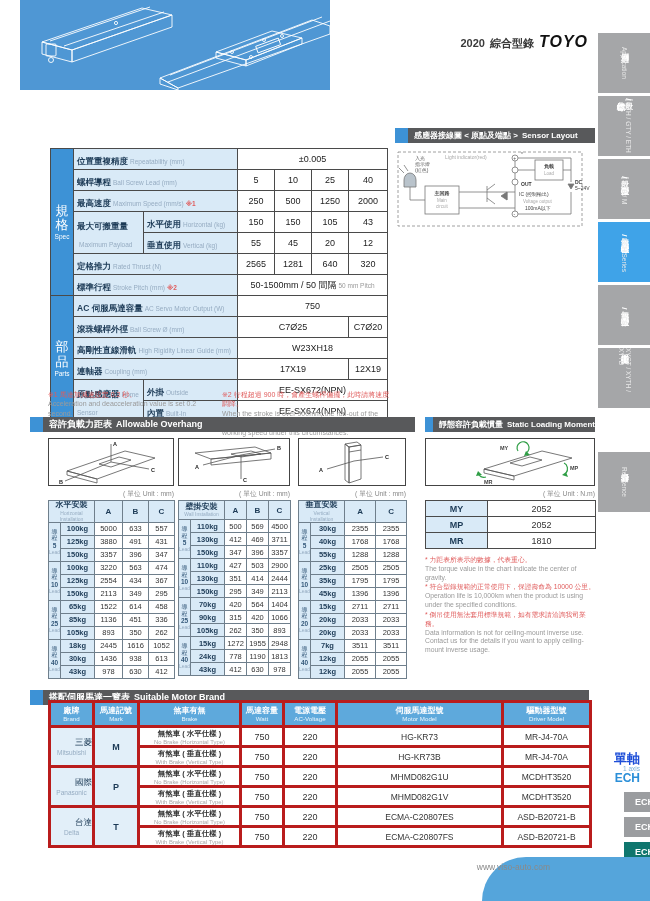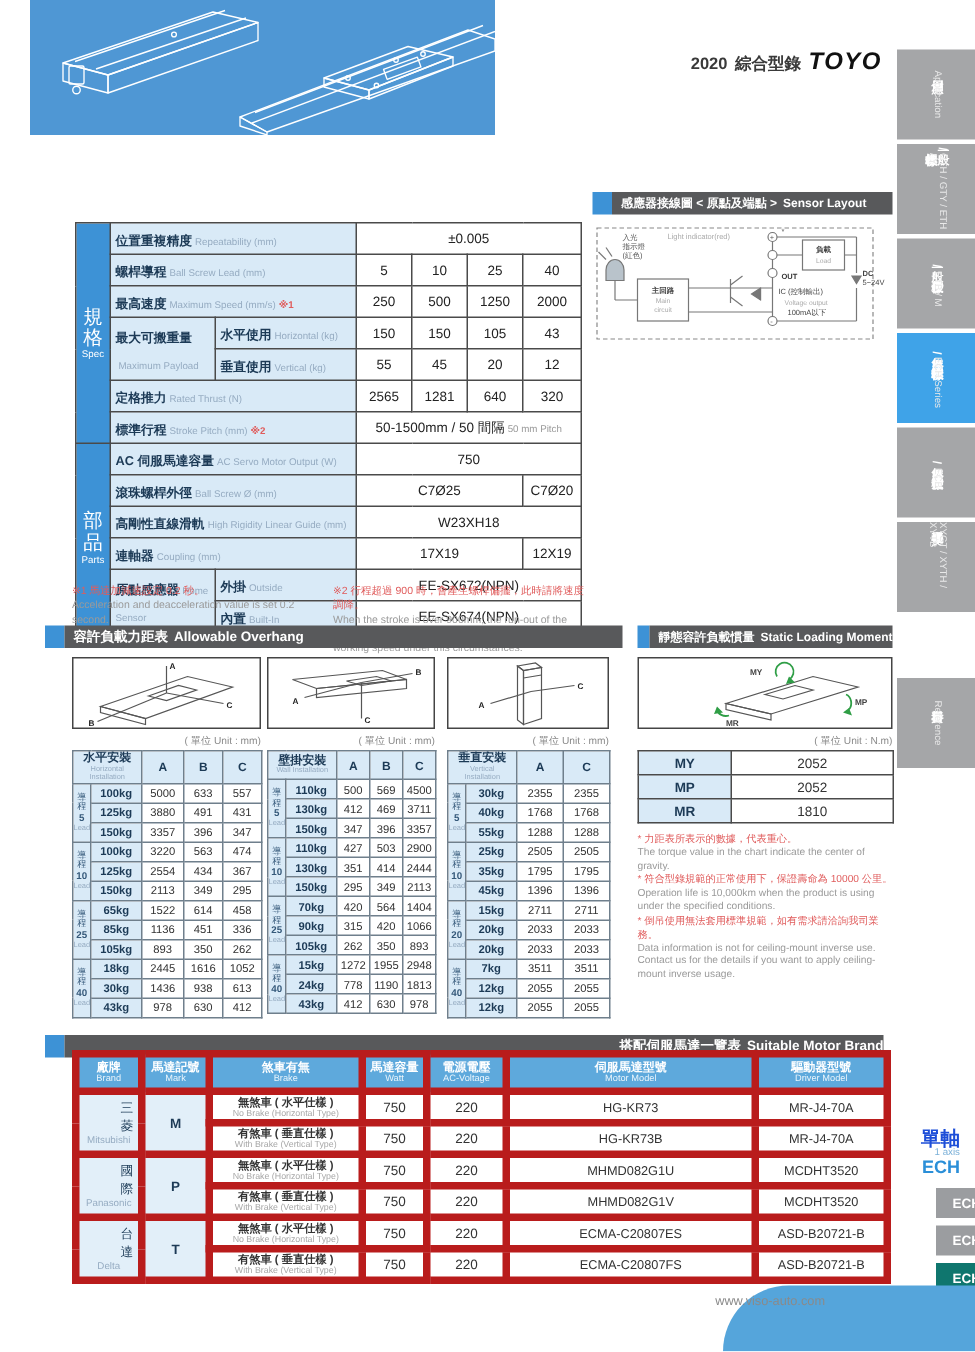--- a/index.html
+++ b/index.html
@@ -60,21 +60,21 @@
   .st-tbl { position:absolute; left:425px; top:500px; }
   .st-tbl td { border:1px solid #4a4a4a; height:16px; }
   .st-lbl { background:#d9eaf7; width:62px; text-align:center; font-size:9px; font-weight:bold; color:#1c3a56; }
   .st-val { background:#fff; width:108px; text-align:center; font-size:9px; color:#333; }
   .st-notes { position:absolute; left:425px; top:556px; width:172px; font-size:6.8px; line-height:1.3; }
   .st-notes .r { color:#e05c5c; }
   .st-notes .g { color:#9a9a9a; margin-bottom:1px; }
 
   
   .mt-tbl { position:absolute; left:48px; top:700px; table-layout:fixed; }
-  .mt-tbl th, .mt-tbl td { border:5px solid #b91c1c; }
+  .mt-tbl th, .mt-tbl td { border:3px solid #b91c1c; }
   .mt-tbl th { background:#5ea9dc; color:#fff; height:25px; }
   .mt-tbl th .zh { font-size:8px; font-weight:bold; display:block; line-height:1.2; }
   .mt-tbl th .en { font-size:6.5px; font-weight:normal; color:#eaf5fc; display:block; transform:scale(.95); }
   .mt-brand { background:#e2eff9; text-align:center; }
   .mt-brand .zh { font-size:8.5px; font-weight:normal; color:#1c3a56; display:block;margin-left:24px; }
   .mt-brand .en { font-size:6.5px; color:#96acc2; display:block; }
   .mt-mark { background:#e2eff9; text-align:center; font-size:9px; font-weight:bold; color:#1c3a56; }
   .mt-brake { background:#fff; text-align:center; height:20px; }
   .mt-brake .zh { font-size:7.5px; font-weight:bold; color:#333; display:block; line-height:1.2; }
   .mt-brake .en { font-size:6.2px; color:#a8a8a8; display:block; transform:scale(.95); }
@@ -730,21 +730,21 @@
     </table>
   <div class="st-notes">
       <div class="r">* 力距表所表示的數據，代表重心。</div>
       <div class="g">The torque value in the chart indicate the center of gravity.</div>
       <div class="r">* 符合型錄規範的正常使用下，保證壽命為 10000 公里。</div>
       <div class="g">Operation life is 10,000km when the product is using under the specified conditions.</div>
       <div class="r">* 倒吊使用無法套用標準規範，如有需求請洽詢我司業務。</div>
       <div class="g">Data information is not for ceiling-mount inverse use. Contact us for the details if you want to apply ceiling-mount inverse usage.</div>
     </div>
 
-  <div class="bar" style="left:30px; top:690px; width:559px;text-align:right;">
+  <div class="bar" style="left:30px; top:690px; width:559px;">
     <div class="sq"></div>
     <div class="txt"><span>搭配伺服馬達一覽表</span><span class="en">Suitable Motor Brand</span></div>
   </div>
   <table class="mt-tbl">
     <colgroup>
         <col style="width:44px">
         <col style="width:45px">
         <col style="width:102px">
         <col style="width:43px">
         <col style="width:53px">

